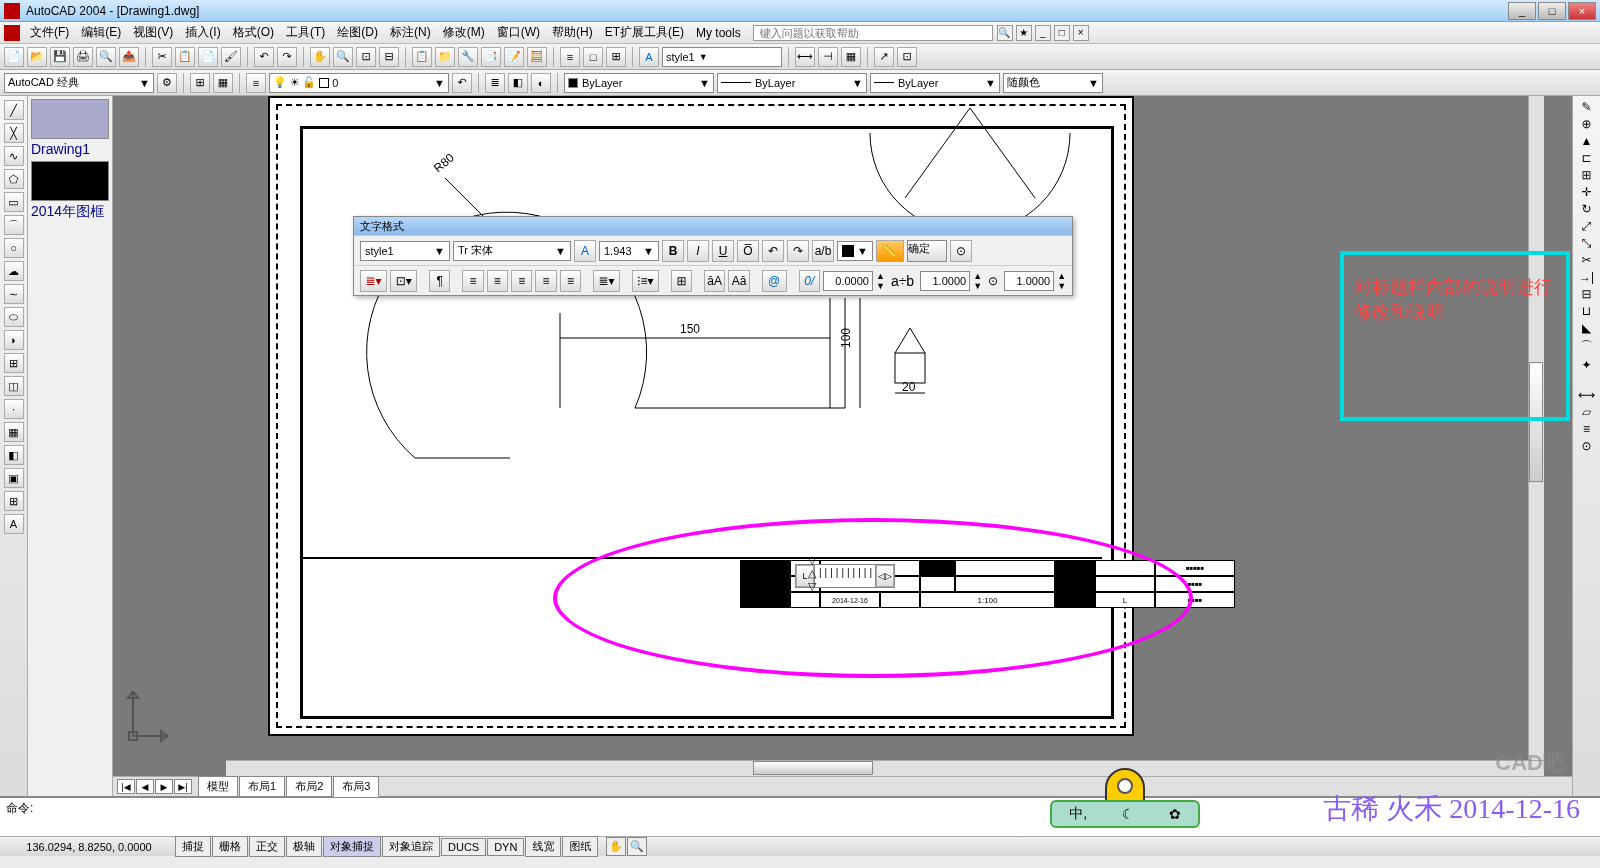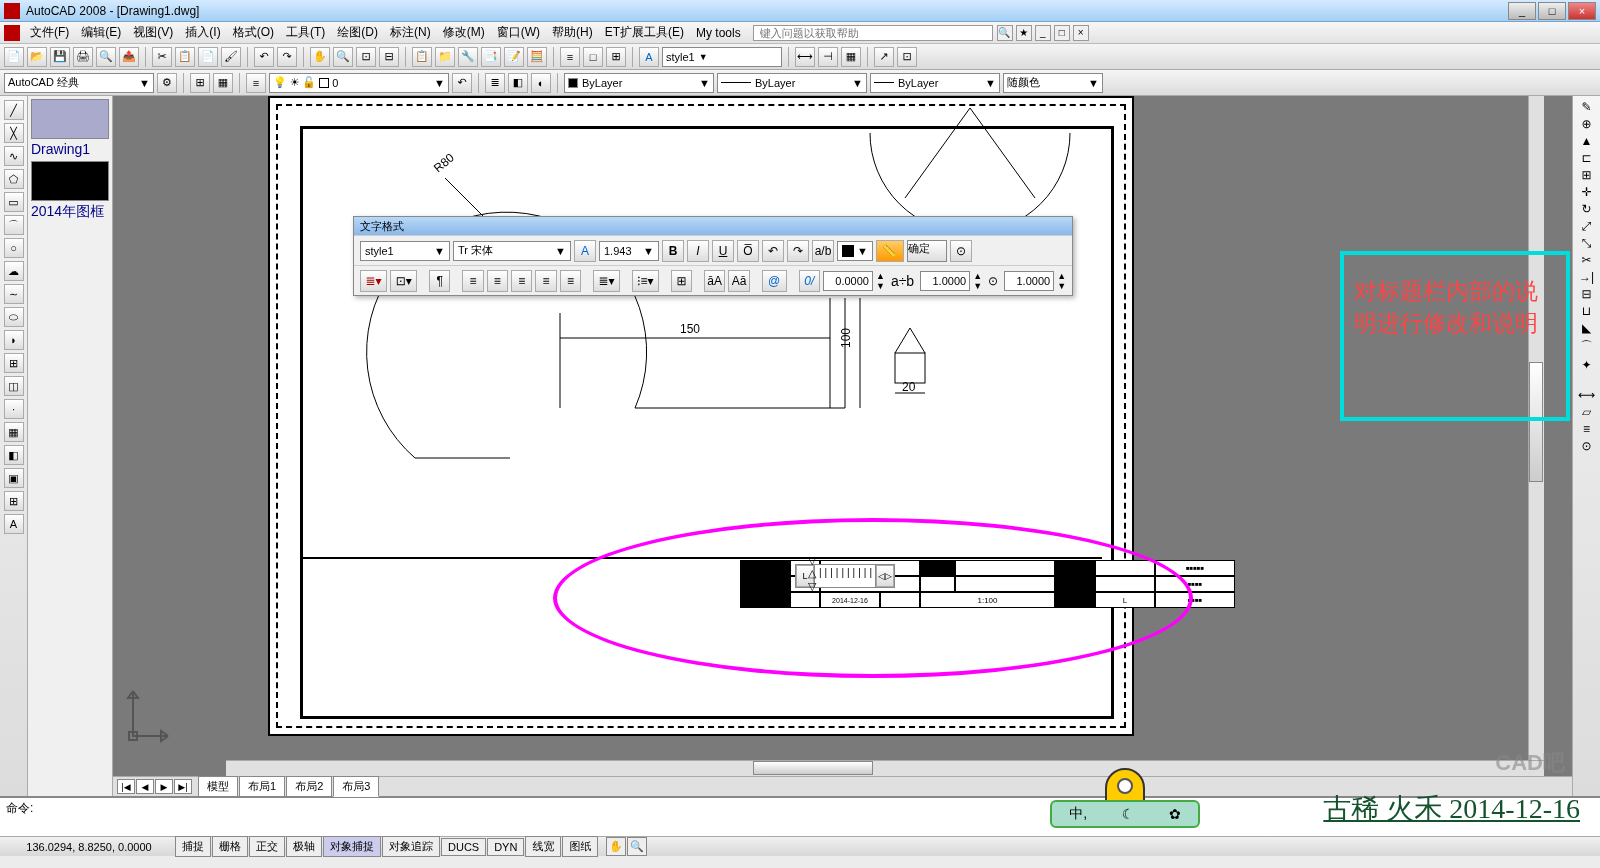--- a/index.html
+++ b/index.html
@@ -49,21 +49,21 @@
 .te-ok { width:40px; height:22px; border:1px solid #888; background:linear-gradient(#fff,#ddd); font-size:11px; }
 .te-num { width:50px; height:20px; border:1px solid #888; background:#fff; font-size:11px; text-align:right; padding:0 3px; }
 
 .ellipse-annot { position:absolute; left:440px; top:422px; width:640px; height:160px; border:4px solid #f0f; border-radius:50%; z-index:10; pointer-events:none; }
 
 .titleblock-area { position:absolute; left:470px; top:462px; width:600px; height:55px; z-index:5; }
 .tb-row { display:flex; height:16px; }
 .tb-cell { border:1px solid #000; background:#fff; font-size:8px; display:flex; align-items:center; justify-content:center; overflow:hidden; }
 
 .note-box { position:absolute; right:30px; top:155px; width:230px; height:170px; border:4px solid #0dd; padding:20px 10px; z-index:15; }
-.note-box .note-text { color:#f44; font-size:23px; line-height:1.4; }
+.note-box .note-text { color:#f44; font-size:18px; line-height:1.4; }
 
 .right-tools { width: 28px; background: linear-gradient(#f5f5f5,#dcdcdc); border-left:1px solid #aaa; display:flex; flex-direction:column; align-items:center; padding-top:4px; gap:3px; }
 
 .ruler-widget { position:absolute; left:525px; top:466px; width:100px; height:24px; border:1px solid #888; background:#fff; z-index:12; display:flex; align-items:center; font-size:9px; }
 .ruler-widget .rw-btn { width:18px; height:22px; border:1px solid #aaa; background:linear-gradient(#fff,#ddd); display:flex; align-items:center; justify-content:center; }
 .ruler-widget .rw-scale { flex:1; height:22px; border-left:1px solid #888; border-right:1px solid #888; position:relative; }
 .rw-scale::before { content:'||||||||||'; position:absolute; top:2px; left:4px; letter-spacing:3px; font-size:10px; }
 
 .caret-marks { position:absolute; left:538px; top:456px; z-index:13; font-size:11px; }
 
@@ -79,40 +79,40 @@
 .scrollbar-v .thumb-sb { position:absolute; top:40%; height:120px; width:14px; background:linear-gradient(#fff,#ccc); border:1px solid #888; }
 
 .cmd-area { height: 40px; background:#fff; border-top:2px solid #888; font-family:monospace; font-size:12px; padding:2px 6px; }
 .cmd-line { height:18px; }
 
 .statusbar { height: 20px; background:linear-gradient(#f0f0f0,#d8d8d8); border-top:1px solid #aaa; display:flex; align-items:center; padding:0 4px; gap:1px; font-size:11px; }
 .coords { width:170px;text-align:center; }
 .st-btn { padding:2px 6px; border:1px solid #888; background:#eee; }
 .st-btn.on { background:#cce; }
 
-.watermark { position:absolute; right:20px; bottom:40px; font-size:28px; color:#14532d; font-family:serif; z-index:30;text-decoration:underline; }
+.watermark { position:absolute; right:20px; bottom:40px; font-size:28px; color:#8b5cf6; font-family:serif; z-index:30; }
 .minion { position:absolute; right:400px; bottom:40px; width:150px; height:60px; z-index:30; }
 .minion-body { width:40px; height:50px; background:#ffcc00; border-radius:20px 20px 10px 10px; position:absolute; left:55px; top:0; border:2px solid #333; }
 .minion-eye { width:16px; height:16px; background:#fff; border:2px solid #555; border-radius:50%; position:absolute; top:8px; left:10px; }
 .minion-bar { position:absolute; bottom:0; width:150px; height:28px; background:#adc; border:2px solid #4a4; border-radius:6px; display:flex; align-items:center; justify-content:space-around; font-size:14px; }
 
 .ucs-icon { position:absolute; left:10px; bottom:50px; width:50px; height:60px; }
 .ucs-icon svg { stroke:#555; fill:none; stroke-width:2; }
 
 .drawing-geom { position:absolute; z-index:2; }
 .dim-text { font-size:12px; fill:#000; }
 
 .cad-badge { position:absolute; right:35px; bottom:90px; color:#888; font-size:22px; font-weight:bold; opacity:.6; z-index:25; }
 </style>
 </head>
 <body>
 
 <div class="titlebar">
   <div class="app-icon"></div>
-  <div class="title">AutoCAD 2008 - [Drawing1.dwg]</div>
+  <div class="title">AutoCAD 2004 - [Drawing1.dwg]</div>
   <div class="spacer"></div>
   <div class="win-btns">
     <div class="wb">_</div>
     <div class="wb">□</div>
     <div class="wb close">×</div>
   </div>
 </div>
 
 <div class="menubar">
   <div class="app-icon" style="width:16px;height:16px;background:#b80000;margin-right:4px"></div>

